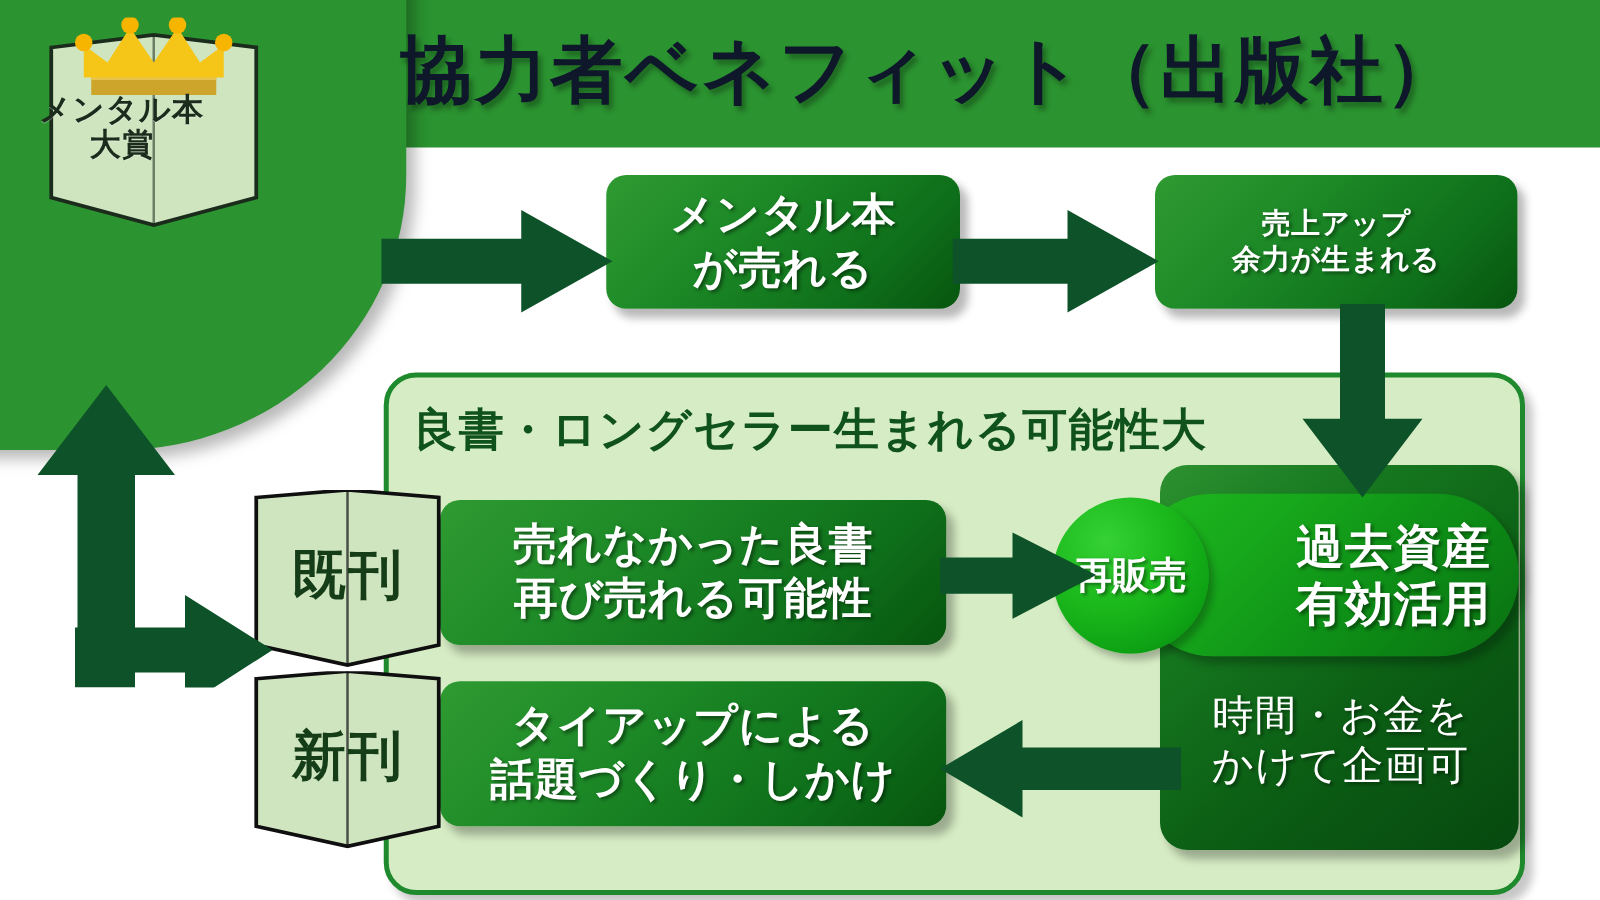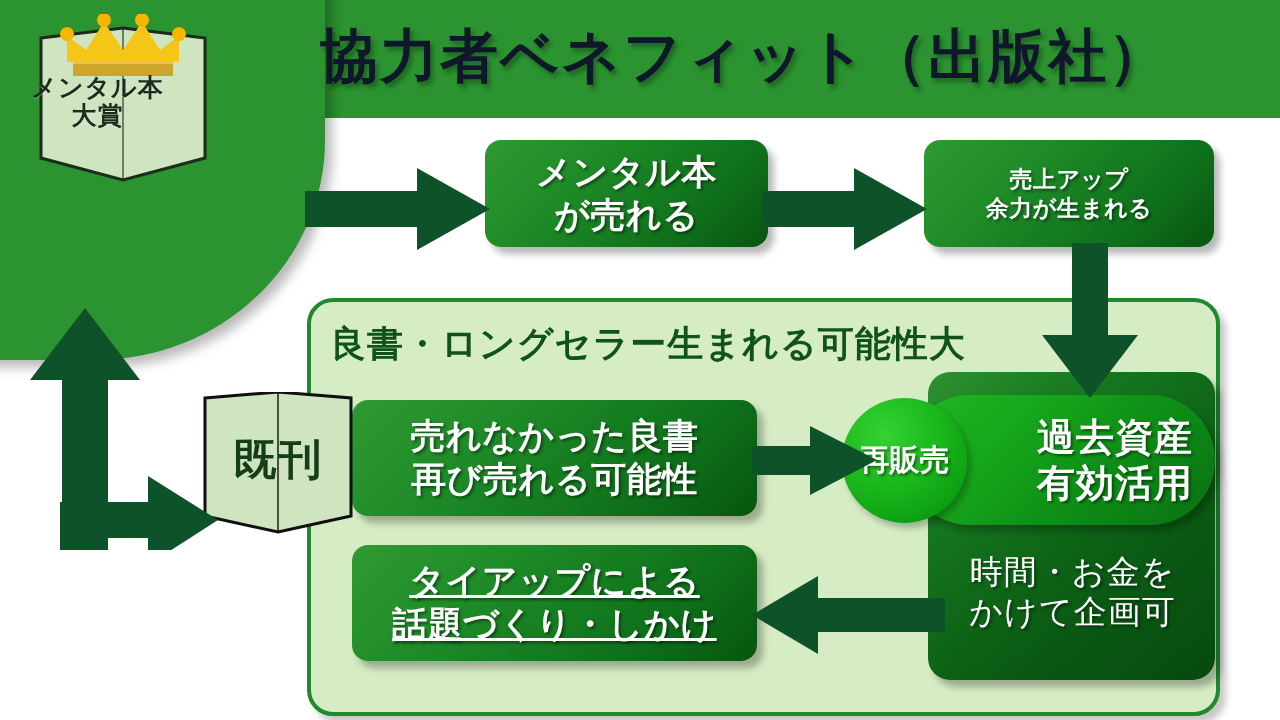--- a/index.html
+++ b/index.html
@@ -168,21 +168,21 @@
     <span class="txt" style="font-size:23px;">売上アップ
 余力が生まれる</span>
   </div>
 
   <div class="card" style="left:352px;top:400px;width:405px;height:116px;">
     <span class="txt" style="font-size:35px;">売れなかった良書
 再び売れる可能性</span>
   </div>
 
   <div class="card" style="left:352px;top:545px;width:405px;height:116px;">
-    <span class="txt" style="font-size:35px;text-decoration:underline;">タイアップによる
+    <span class="txt" style="font-size:35px;">タイアップによる
 話題づくり・しかけ</span>
   </div>
 
   <div class="pill">
     <span class="txt">過去資産
 有効活用</span>
   </div>
   <div class="circle">
     <span class="txt">再販売</span>
   </div>
@@ -197,20 +197,33 @@
       <g stroke="#1b1b1b" stroke-width="2" fill="#cfe5c0">
         <path d="M14 10 L81 4 L148 10 L148 120 L81 136 L14 120 Z"></path>
         <path d="M10 8 L81 2 L152 8 L152 122 L81 138 L10 122 Z" fill="none"></path>
       </g>
       <path d="M8 6 L81 0 L154 6 L154 124 L81 140 L8 124 Z" fill="#cfe5c0" stroke="#0f0f0f" stroke-width="3"></path>
       <path d="M81 0 L81 140" stroke="#0f0f0f" stroke-width="2" opacity=".7" fill="none"></path>
     </svg>
     <div class="blabel">既刊</div>
   </div>
 
+  <div class="book" style="left:197px;top:537px;width:163px;height:142px;">
+    <svg width="163" height="142" viewBox="0 0 163 142">
+      <g fill="#1b1b1b">
+        <path d="M18 10 L81 4 L144 10 L150 14 L150 124 L86 140 L81 136 L18 122 Z"></path>
+      </g>
+      <g stroke="#1b1b1b" stroke-width="2" fill="#cfe5c0">
+        <path d="M14 10 L81 4 L148 10 L148 120 L81 136 L14 120 Z"></path>
+      </g>
+      <path d="M8 6 L81 0 L154 6 L154 124 L81 140 L8 124 Z" fill="#cfe5c0" stroke="#0f0f0f" stroke-width="3"></path>
+      <path d="M81 0 L81 140" stroke="#0f0f0f" stroke-width="2" opacity=".7" fill="none"></path>
+    </svg>
+    <div class="blabel">新刊</div>
+  </div>
 
   <div class="arrow" style="left:305px;top:162px;">
     <svg width="190" height="95" viewBox="0 0 190 95">
       <path d="M0 29 L112 29 L112 6 L185 47 L112 88 L112 65 L0 65 Z" fill="#0d5228"></path>
     </svg>
   </div>
 
   <div class="arrow" style="left:762px;top:162px;">
     <svg width="170" height="95" viewBox="0 0 170 95">
       <path d="M0 29 L92 29 L92 6 L165 47 L92 88 L92 65 L0 65 Z" fill="#0d5228"></path>

